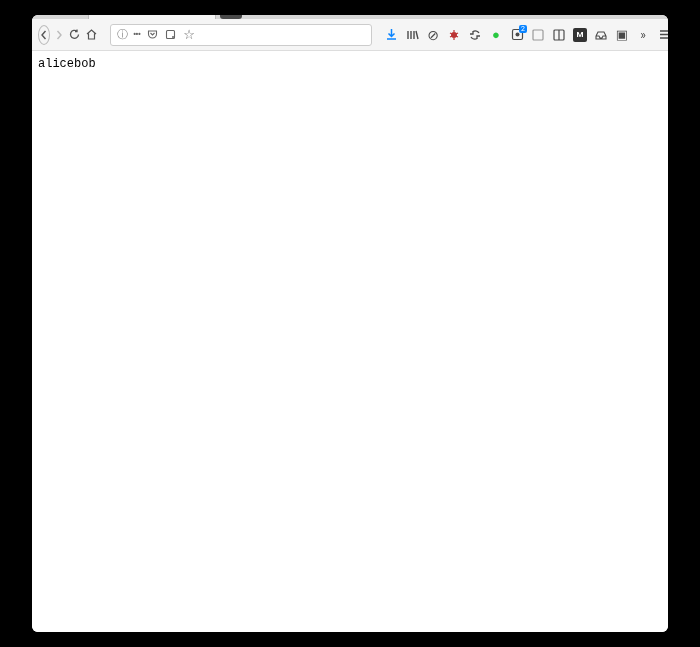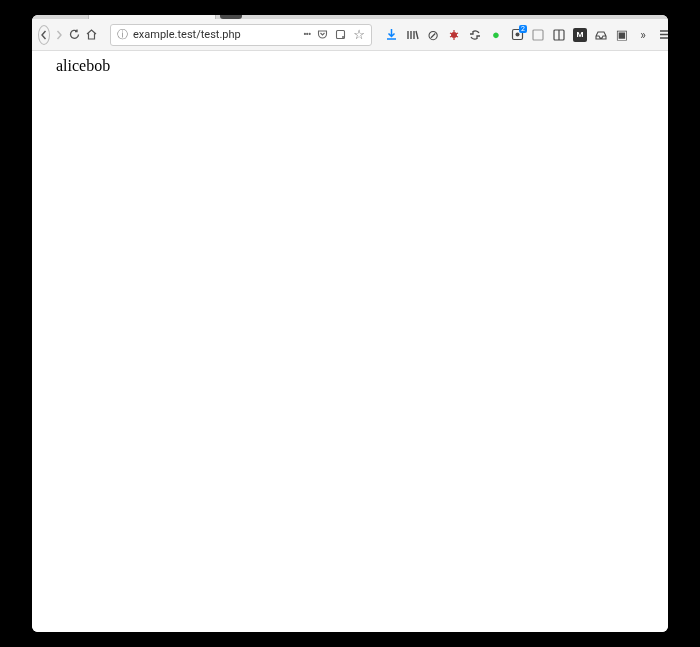--- a/index.html
+++ b/index.html
@@ -114,23 +114,23 @@
       background: #0a84ff;
       color: #fff;
       font-size: 7px;
       border-radius: 2px;
       padding: 0 2px;
       line-height: 8px;
     }
     .content {
       flex: 1;
       background: #fff;
-      padding: 6px 24px;
-      font-family: Liberation Serif, serif;
-      font-size: 16px;
+      padding: 6px 6px;
+      font-family: Liberation Mono, monospace;
+      font-size: 12px;
       color: #000;
     }
     svg { display: block; }
   </style>
 </head>
 <body>
 
 <div class="window">
 
   <div class="tabstrip">
@@ -163,21 +163,20 @@
         </svg>
     </div>
     <div class="nav-btn">
       <svg width="13" height="13" viewBox="0 0 13 13">
           <path d="M2 6 L6.5 2 L11 6 M3.5 5.5 V11 H9.5 V5.5" stroke="#555" stroke-width="1.2" fill="none"></path>
         </svg>
     </div>
 
     <div class="urlbar">
       <span class="info-icon">ⓘ</span>
-      <span class="url-text">example.test/test.php</span>
       <div class="urlbar-actions">
         <span style="letter-spacing:-1px;font-size:10px;">•••</span>
         <span>
           <svg width="11" height="11" viewBox="0 0 11 11">
               <path d="M1.5 2 H9.5 V5 A4 4 0 0 1 1.5 5 Z M3.5 4 L5.5 6 L7.5 4" stroke="#666" stroke-width="1.1" fill="none"></path>
             </svg>
         </span>
         <span>
           <svg width="11" height="11" viewBox="0 0 11 11">
               <rect x="1.5" y="1.5" width="8" height="8" rx="1" stroke="#666" stroke-width="1.1" fill="none"></rect>

